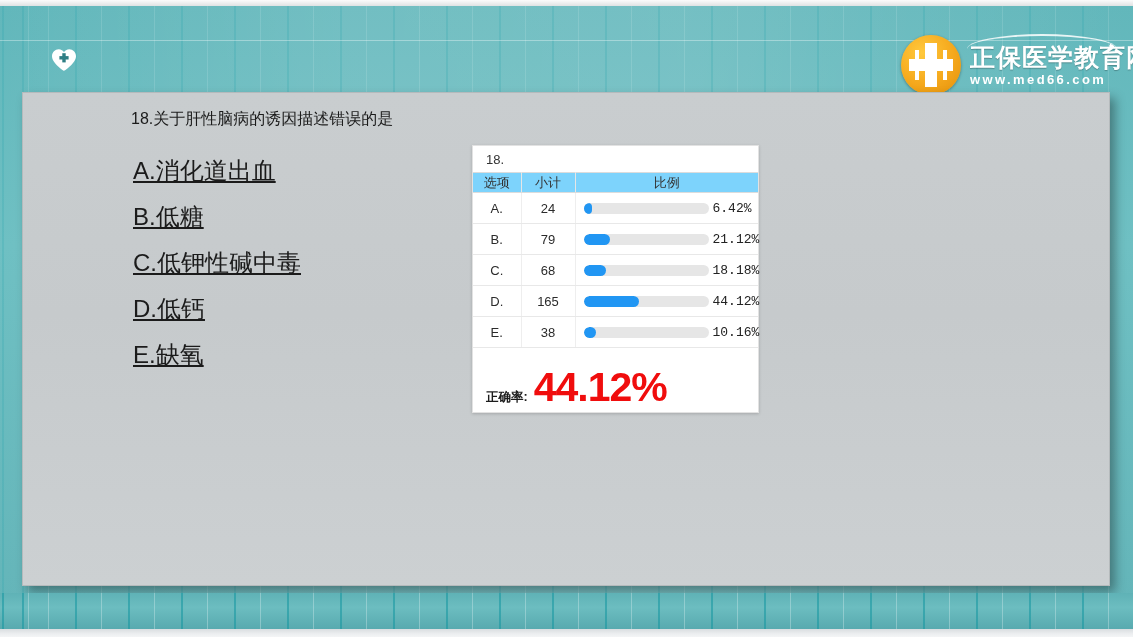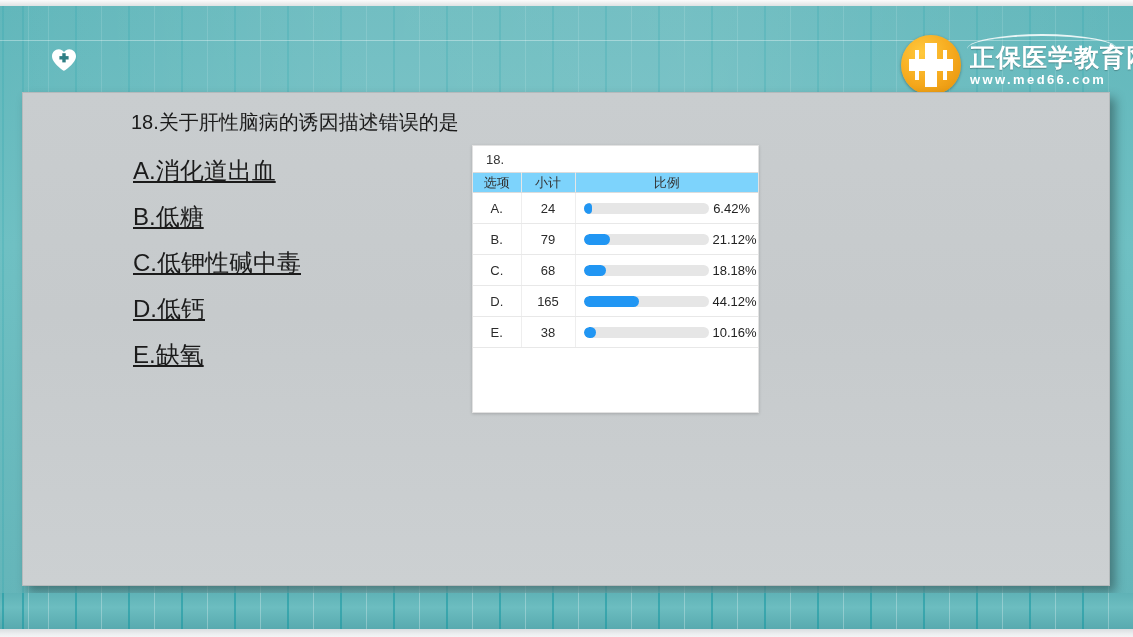--- a/index.html
+++ b/index.html
@@ -126,21 +126,21 @@
     left: 22px; top: 92px;
     width: 1088px; height: 494px;
     background: linear-gradient(180deg,#c9cdcf 0%, #c6cacc 45%, #ccd0d2 100%);
     border: 1px solid #b5babc;
     box-shadow: 5px 6px 10px rgba(0,0,0,.35);
   }
 
   
   .q-title {
     position: absolute; left: 108px; top: 16px;
-    font-size: 20px; color: #1b1b1b; white-space: nowrap;
+    font-size: 16px; color: #1b1b1b; white-space: nowrap;
   }
   .opt {
     position: absolute; left: 110px;
     font-size: 24px; color: #1b1b1b; white-space: nowrap; text-decoration: underline;
   }
   .opt.o1 { top: 62px; }
   .opt.o2 { top: 108px; }
   .opt.o3 { top: 154px; }
   .opt.o4 { top: 200px; }
   .opt.o5 { top: 246px; }
@@ -213,20 +213,21 @@
     position: absolute; left: 0; top: 0; height: 11px;
     background: #2196f3;
     border-radius: 6px;
   }
   .pct-label {
     flex: 1 1 auto;
     text-align: right;
     font-size: 13px;
     color: #222222;
     padding-left: 4px;
+    font-family: Liberation Mono, monospace;
   }
 
   .correct-row {
     position: absolute;
     left: 0; bottom: 4px;
     width: 100%;
     display: flex;
     align-items: baseline;
     padding-left: 13px;
   }
@@ -380,20 +381,24 @@
                   <div class="bar-track" style="background: rgb(230, 230, 230);">
                     <div class="bar-fill" style="background: rgb(33, 150, 243); width: 12.7px;"></div>
                   </div>
                   <span class="pct-label">10.16%</span>
                 </div>
               </td>
             </tr>
           </tbody>
       </table>
 
+      <div class="correct-row">
+        <span class="correct-label">正确率:</span>
+        <span class="correct-value">44.12%</span>
+      </div>
     </div>
 
   </div>
 
   <div id="footer-band">
     <div class="stripes"></div>
     <div class="stripes2"></div>
   </div>
   <div class="bottom-strip"></div>
 

